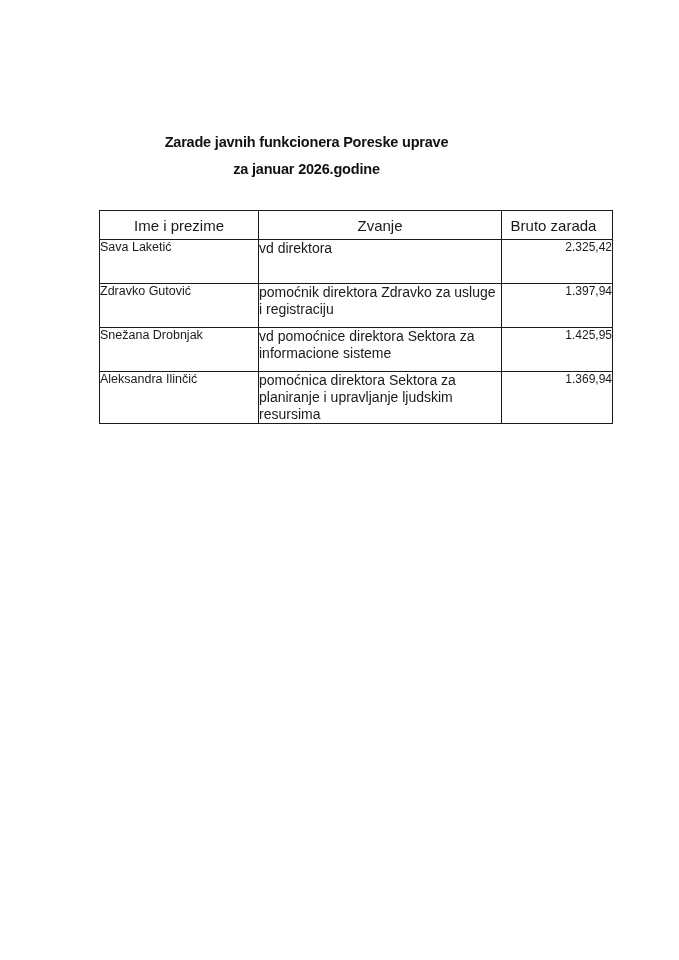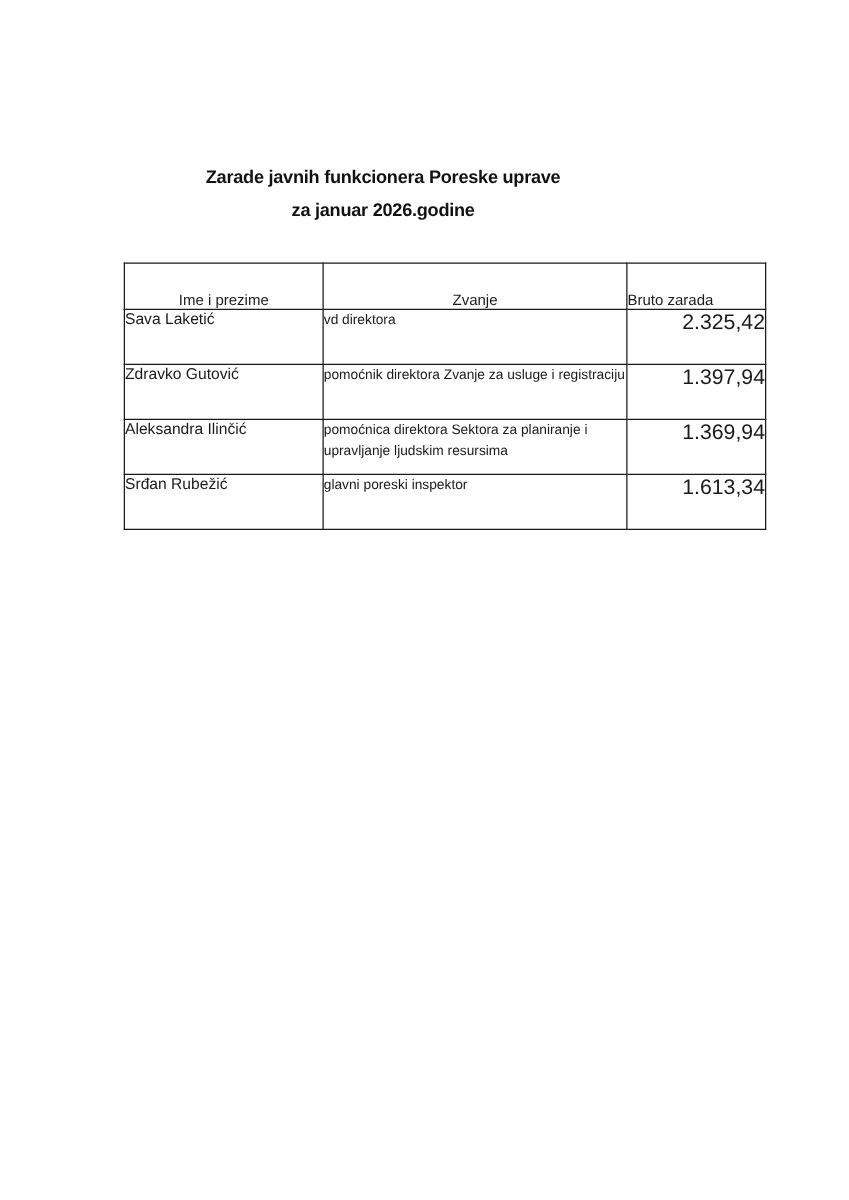--- a/index.html
+++ b/index.html
@@ -39,50 +39,50 @@
     }
     table.salaries th,
     table.salaries td {
       border: 1.3px solid #1a1a1a;
       vertical-align: top;
       padding: 0;
     }
     table.salaries th {
       height: 29px;
       font-weight: normal;
-      font-size: 12px;
+      font-size: 15px;
       text-align: center;
       vertical-align: top;
-      padding-top: 22px;
+      padding-top: 6px;
       box-sizing: border-box;
     }
     table.salaries th.col-gross {
-      text-align: left;
+      text-align: center;
       padding-right: 7px;
     }
     col.c-name { width: 159px; }
     col.c-title { width: 243px; }
     col.c-gross { width: 111px; }
 
     table.salaries td {
       height: 44px;
       box-sizing: border-box;
       margin-top: 37px;
     }
     td.cell-name {
       font-size: 12.5px;
       padding: 5px 0 0 6px;
     }
     td.cell-title {
-      font-size: 11px;
+      font-size: 14px;
       line-height: 17px;
       padding: 4px 4px 0 6px;
     }
     td.cell-gross {
-      font-size: 17px;
+      font-size: 12px;
       text-align: right;
       padding: 5px 7px 0 0;
     }
   </style>
 </head>
 <body>
 
 <div id="title-1" class="title">Zarade javnih funkcionera Poreske uprave</div>
 <div id="title-2" class="title">za januar 2026.godine</div>
 
@@ -100,27 +100,27 @@
     </tr>
   </thead>
   <tbody>
     <tr>
       <td class="cell-name">Sava Laketić</td>
       <td class="cell-title">vd direktora</td>
       <td class="cell-gross">2.325,42</td>
     </tr>
     <tr>
       <td class="cell-name">Zdravko Gutović</td>
-      <td class="cell-title">pomoćnik direktora Zvanje za usluge i registraciju</td>
+      <td class="cell-title">pomoćnik direktora Zdravko za usluge i registraciju</td>
       <td class="cell-gross">1.397,94</td>
+    </tr>
+    <tr>
+      <td class="cell-name">Snežana Drobnjak</td>
+      <td class="cell-title">vd pomoćnice direktora Sektora za informacione sisteme</td>
+      <td class="cell-gross">1.425,95</td>
     </tr>
     <tr>
       <td class="cell-name">Aleksandra Ilinčić</td>
       <td class="cell-title">pomoćnica direktora Sektora za planiranje i upravljanje ljudskim resursima</td>
       <td class="cell-gross">1.369,94</td>
     </tr>
-    <tr>
-      <td class="cell-name">Srđan Rubežić</td>
-      <td class="cell-title">glavni poreski inspektor</td>
-      <td class="cell-gross">1.613,34</td>
-    </tr>
   </tbody>
 </table>
 
 </body></html>

